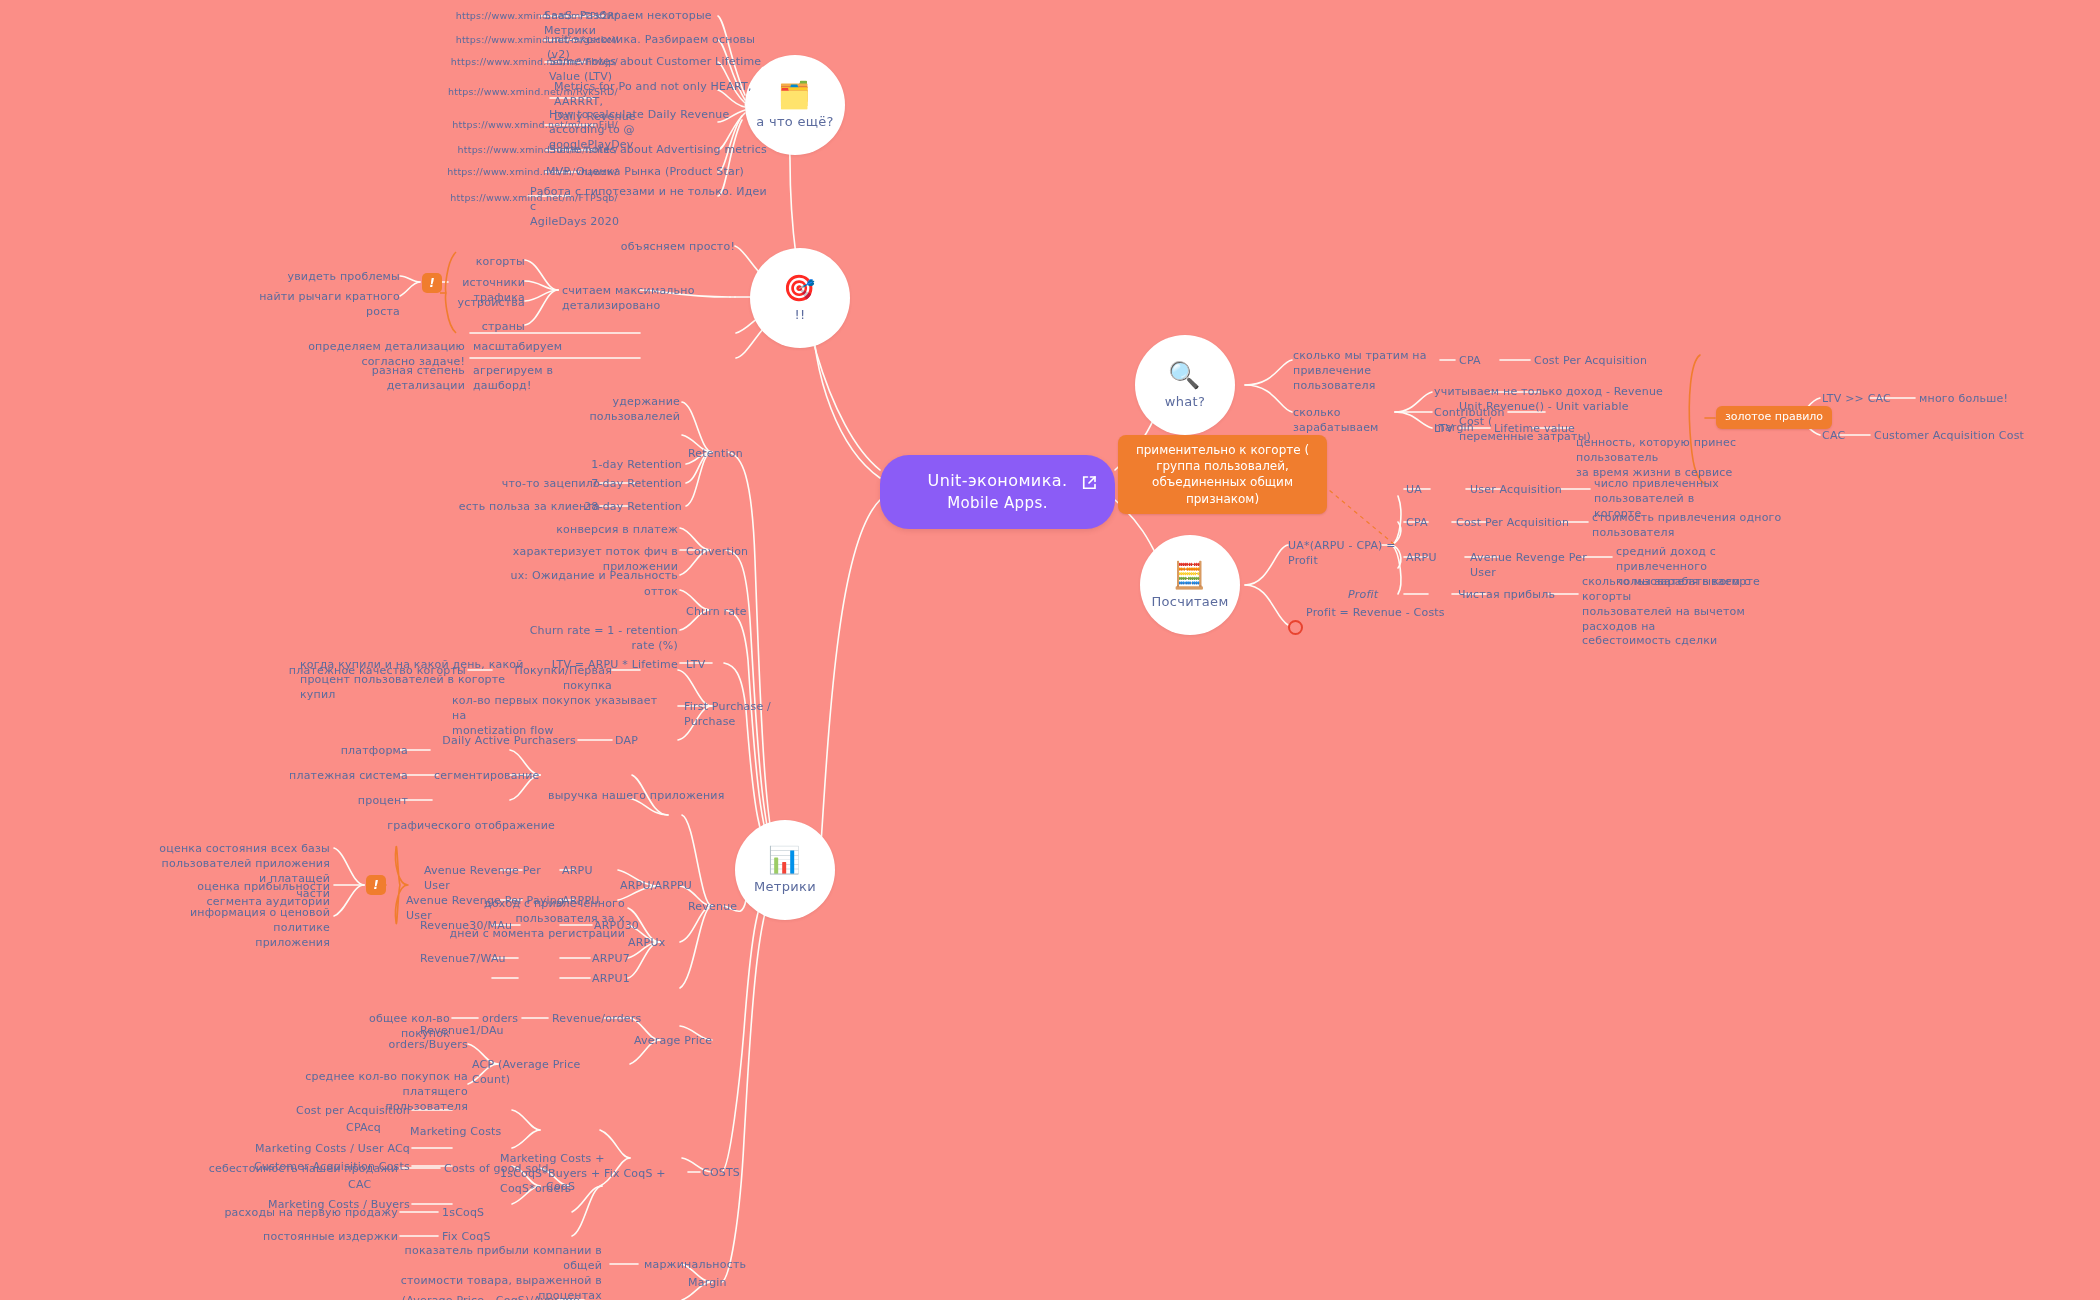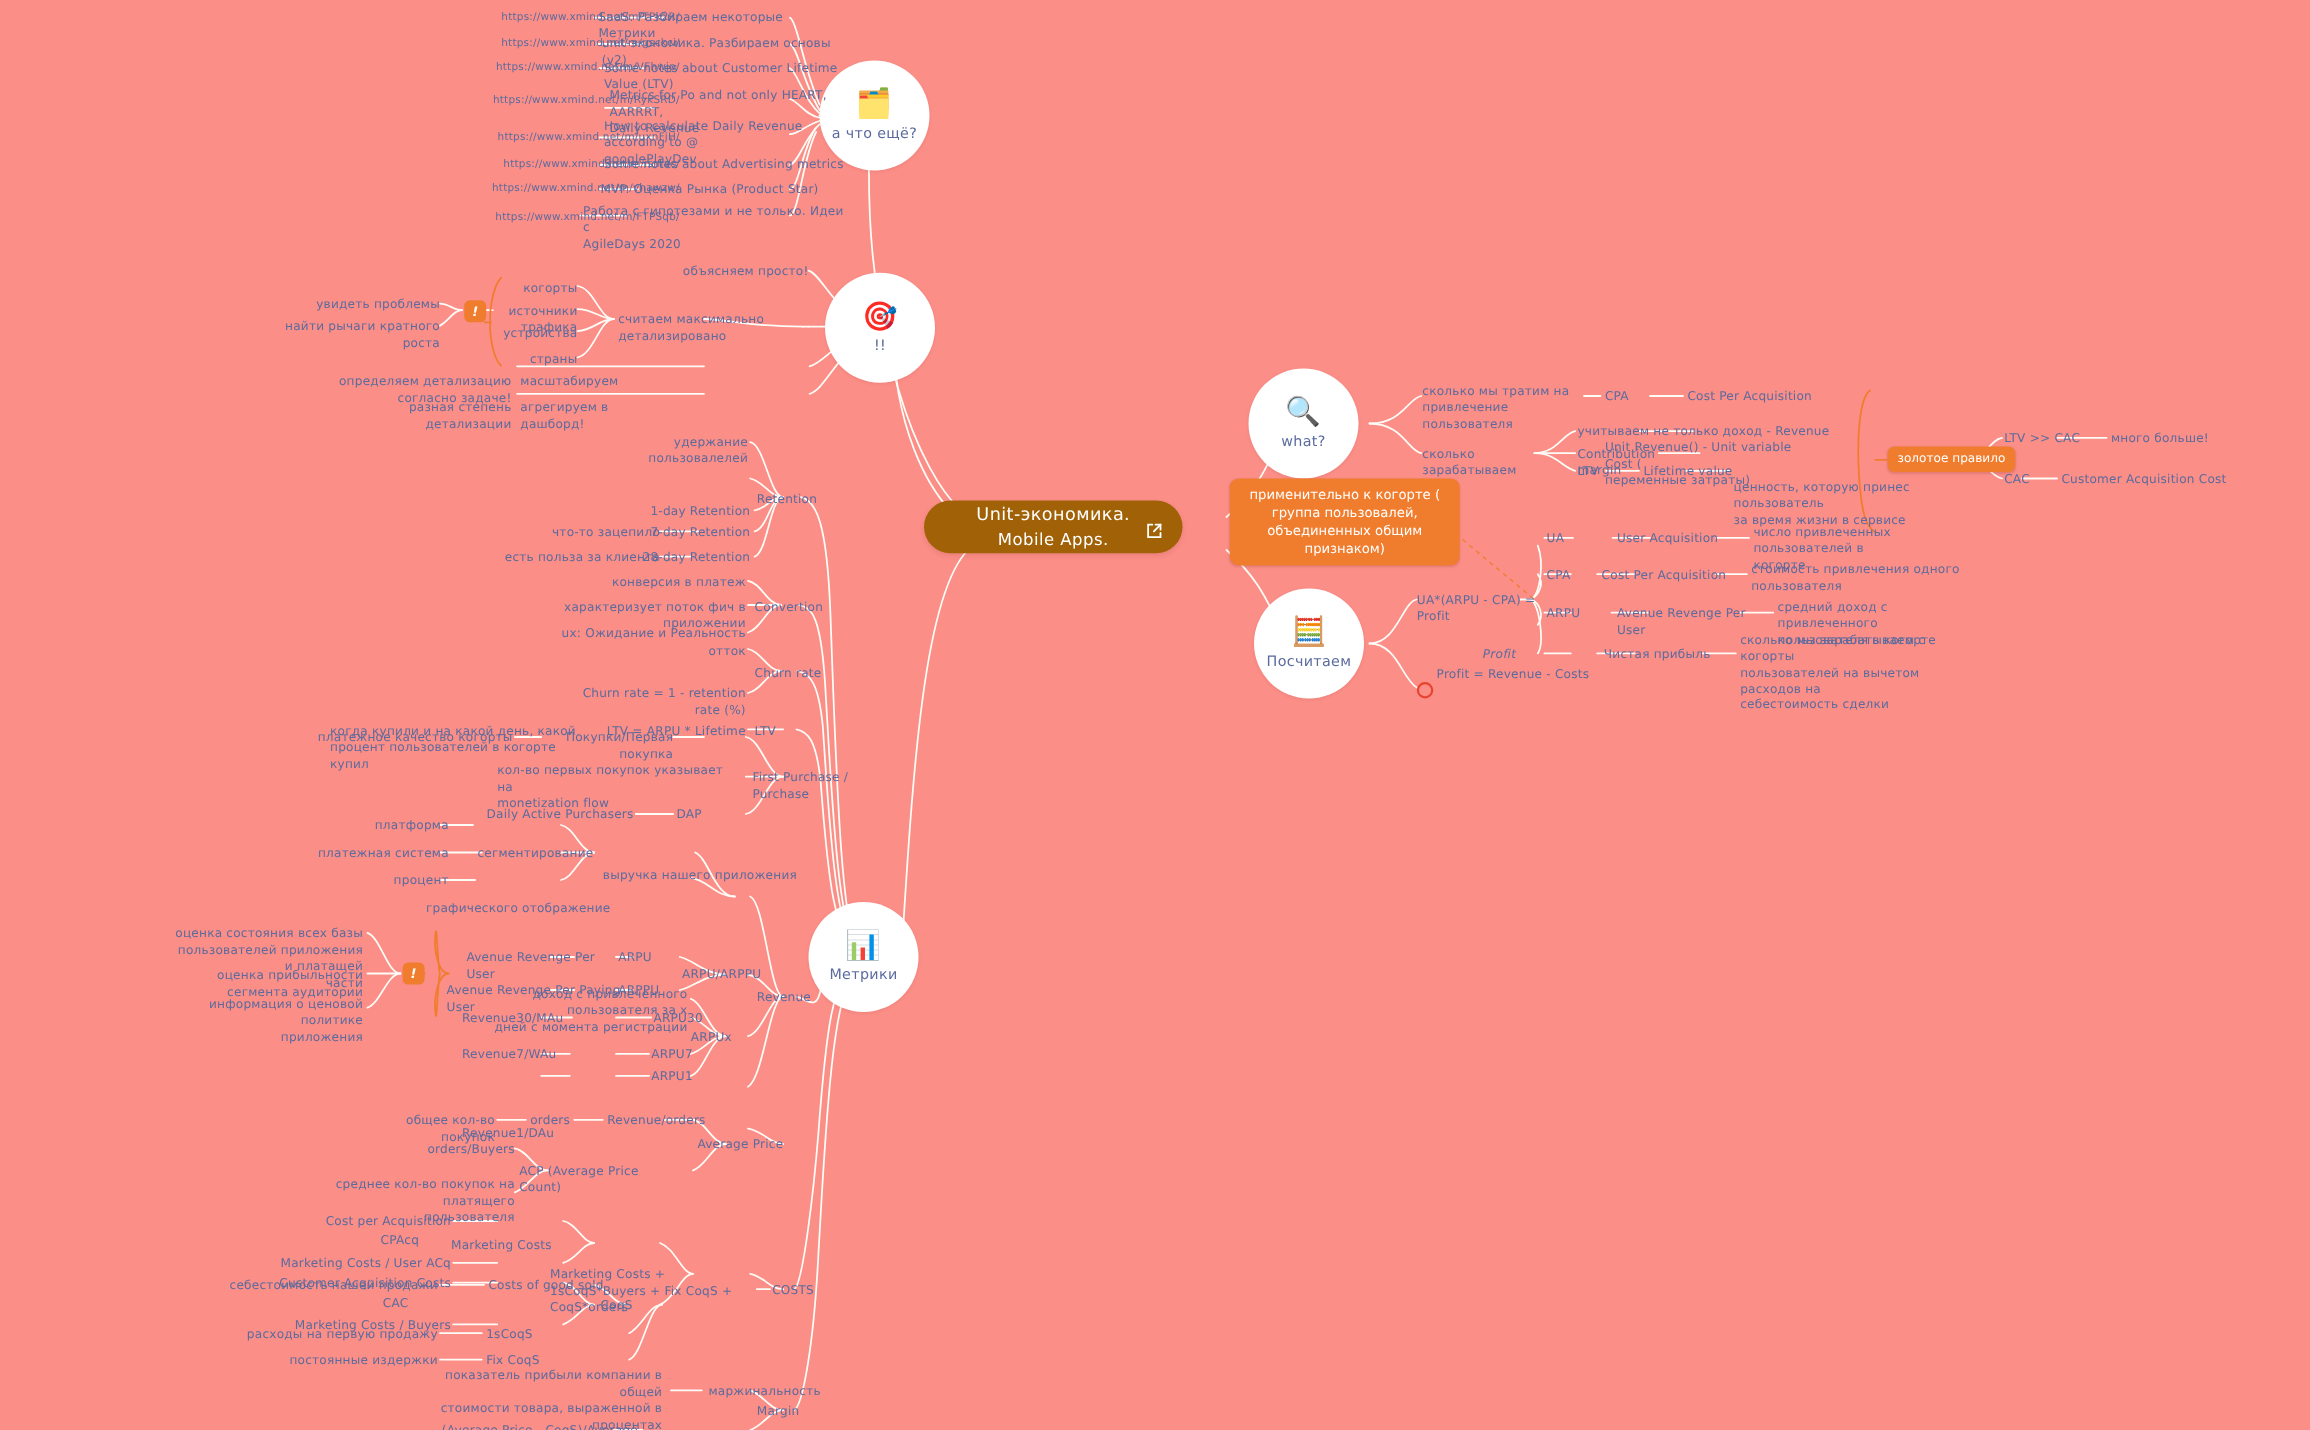--- a/index.html
+++ b/index.html
@@ -17,22 +17,22 @@
   }
   .lbl.r{text-align:right;}
   .node-circle{
     position:absolute;background:#ffffff;border-radius:50%;
     display:flex;flex-direction:column;align-items:center;justify-content:center;
     box-shadow:0 1px 3px rgba(120,40,40,.10);
   }
   .node-circle .glyph{font-size:26px;line-height:1;margin-bottom:6px;}
   .node-circle .cap{font-size:13px;color:#5b6b9e;letter-spacing:.3px;}
   #root{
-    position:absolute;left:840px;top:455px;width:235px;height:48px;
-    background:#a16207;border-radius:29px;color:#fff;
+    position:absolute;left:880px;top:455px;width:235px;height:74px;
+    background:#8b5cf6;border-radius:29px;color:#fff;
     display:flex;align-items:center;justify-content:center;
     box-shadow:0 2px 5px rgba(120,40,40,.14);
   }
   #root .rtxt{text-align:center;font-size:16px;line-height:1.35;letter-spacing:.4px;}
   #root .rtxt .l2{font-size:15px;}
   #root .extlink{position:absolute;right:17px;top:19px;width:18px;height:18px;}
   .pill{
     position:absolute;background:#f07d2e;color:#fff;border-radius:6px;
     padding:4px 9px;font-size:11px;line-height:1.35;text-align:center;
     box-shadow:0 1px 2px rgba(120,40,40,.18);

